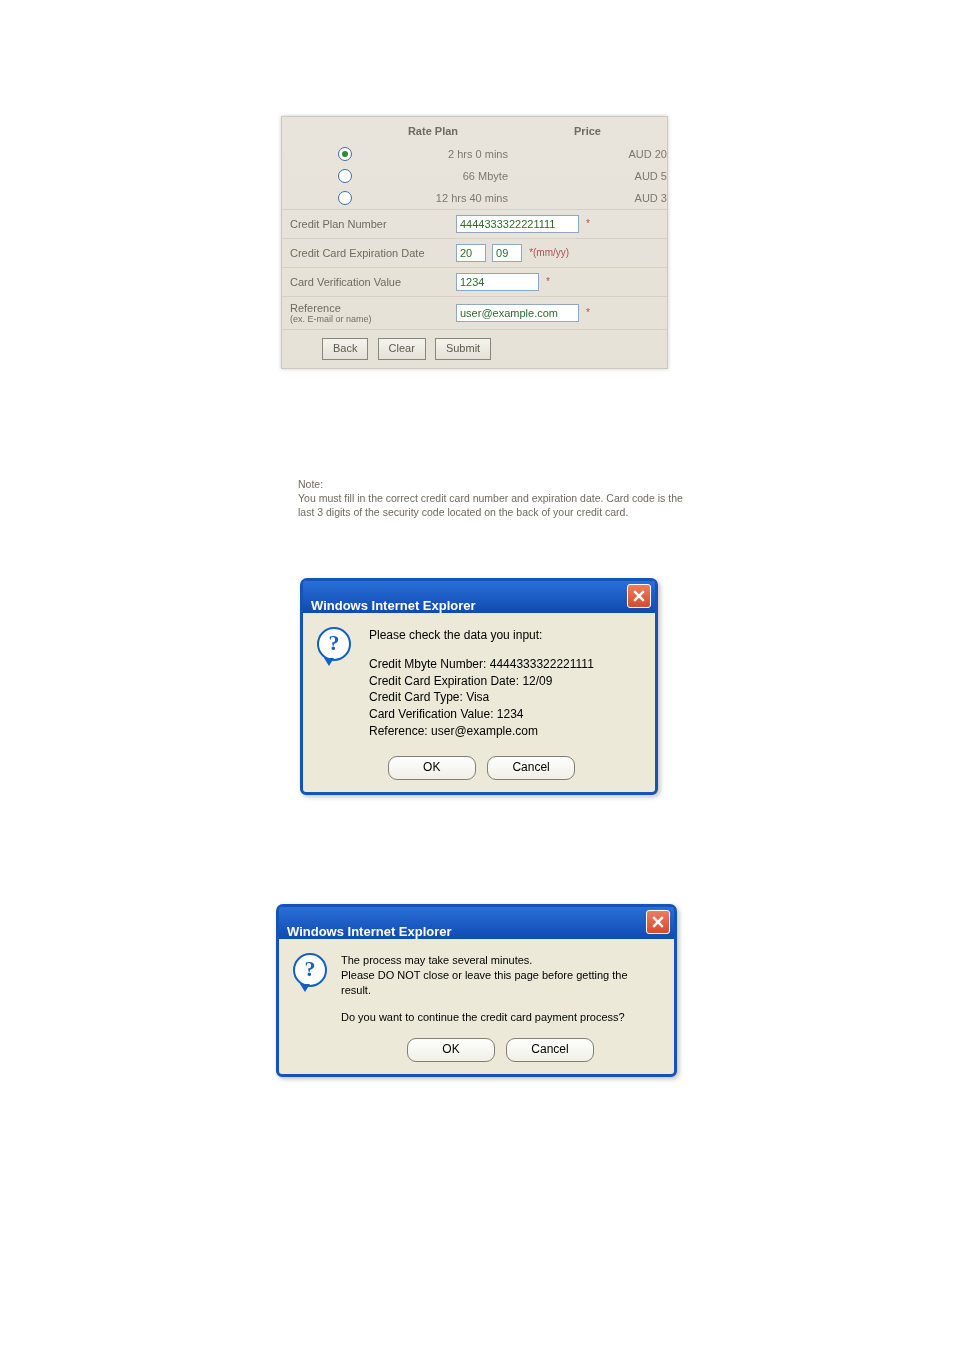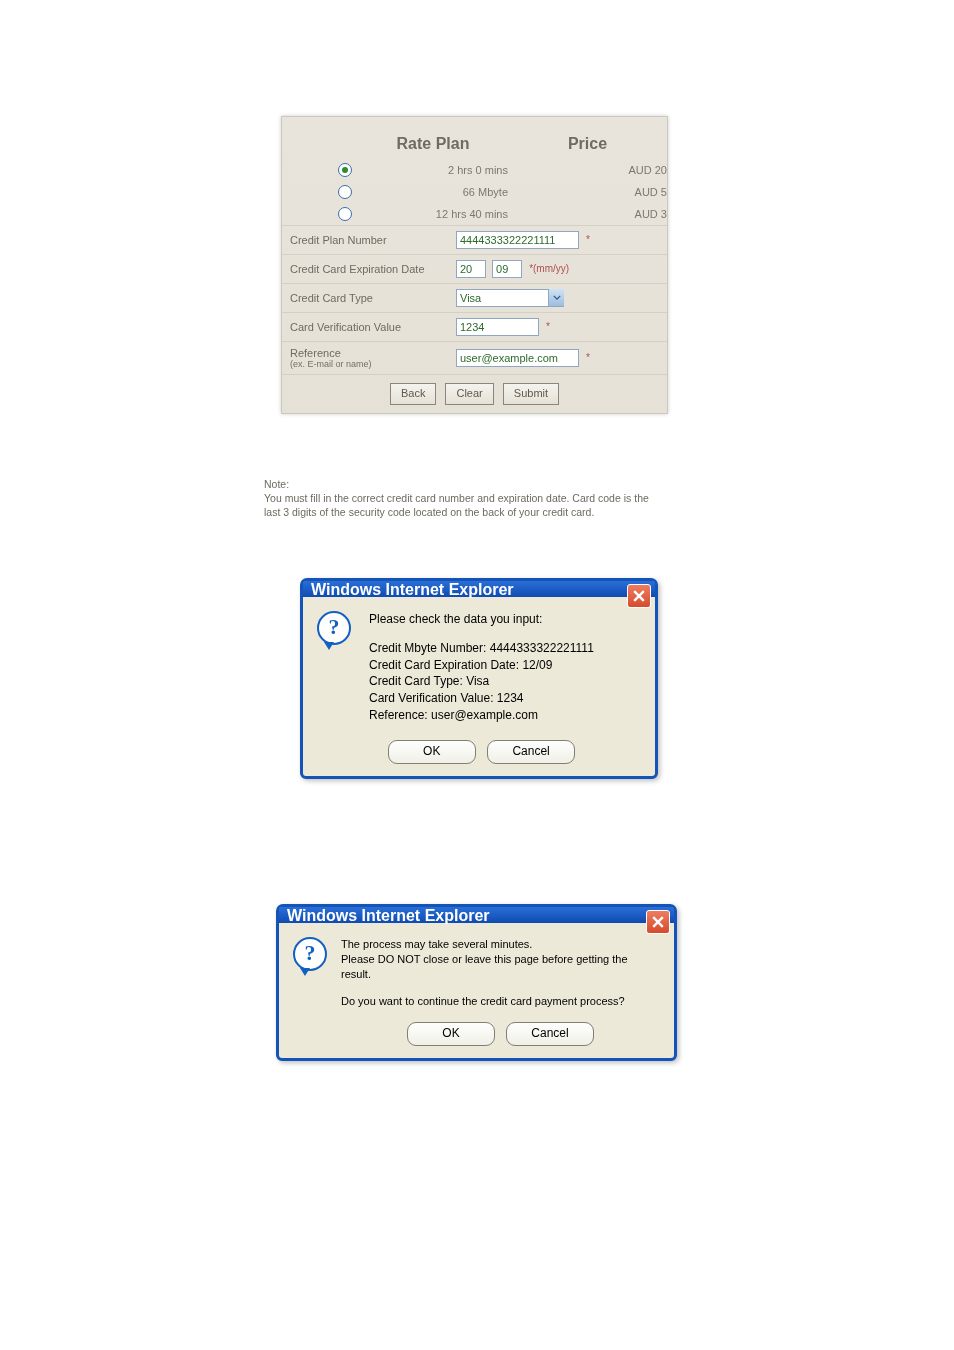--- a/index.html
+++ b/index.html
@@ -7,21 +7,21 @@
 
   
   .form-shot {
     position:absolute; left:281px; top:116px; width:385px;
     background: linear-gradient(#E9E4DB, #E6E1D7);
     border:1px solid #ccc8bd;
     box-shadow: 0 0 4px rgba(0,0,0,.2);
     font-size:11px; color:#7a756a;
   }
   .plan-table { width:100%; border-collapse:collapse; }
-  .plan-table th { font-weight:bold; color:#706b60; font-size:16px; padding:18px 0 6px 0; }
+  .plan-table th { font-weight:bold; color:#706b60; font-size:11px; padding:8px 0 6px 0; }
   .plan-table td { padding:4px 0; color:#7d786d;text-align:right; }
   .radio-cell { width:70px; text-align:right; padding-right:6px !important; }
   .plan-col   { width:150px; }
   .radio { display:inline-block; width:12px; height:12px; border-radius:50%;
            background:#fff; border:1px solid #3a6ea5; vertical-align:middle;
            position:relative; }
   .radio.sel::after { content:""; position:absolute; left:3px; top:3px;
            width:6px; height:6px; border-radius:50%; background:#2d8c2d; }
   .section-title { text-align:center; padding:18px 0 10px 0; color:#7a756a;
                    font-size:11px; }
@@ -37,42 +37,42 @@
   .hint { color:#b05050; font-size:10px; margin-left:4px; }
   .small-label { display:block; font-size:9px; color:#746f65; }
   .dropdown { position:relative; display:inline-block; }
   .dropdown .arrow {
     position:absolute; right:0; top:0; width:15px; height:17px;
     background:linear-gradient(#cfe3f6,#9dbde0);
     border-left:1px solid #8fa8c0;
     display:flex; align-items:center; justify-content:center;
   }
   .dropdown .arrow svg { width:8px; height:5px; }
-  .btn-row { text-align:center; padding:8px 9px; }
+  .btn-row { text-align:left; padding:8px 0;margin-left:37px; }
   .xp-btn {
     display:inline-block; border:1px solid #8b867b;
     background:linear-gradient(#F5F3EE,#E5E1D7);
     font-size:11px; color:#5e594e; padding:1px 10px;
     margin:0 3px; height:18px; line-height:16px;
   }
-  .note-block { position:absolute; left:264px; top:477px; width:390px;
+  .note-block { position:absolute; left:298px; top:477px; width:390px;
                 font-size:10.5px; color:#6e6a60; line-height:1.35; }
 
   
   .xp-dlg {
     position:absolute; border:3px solid #1453B8;
     border-radius:7px 7px 6px 6px; background:#ECE9D8;
     font-family: Tahoma, Arial, sans-serif;
     box-shadow: 2px 2px 5px rgba(0,0,0,.25);
   }
   .xp-title {
-    height:16px;
+    height:32px;
     background:linear-gradient(#2a6fd6,#1b5bc3 55%,#0f4aaf);
-    color:#fff; font-weight:bold; font-size:16px;
-    padding-left:8px; display:flex; align-items:flex-start;
+    color:#fff; font-weight:bold; font-size:13px;
+    padding-left:8px; display:flex; align-items:flex-end;
     border-radius:2px 2px 0 0; position:relative;
   }
   .xp-close {
     position:absolute; right:4px; top:3px; width:22px; height:22px;
     background:linear-gradient(#ED7D61,#D64B2C);
     border:1px solid #fff; border-radius:3px;
     display:flex; align-items:center; justify-content:center;
   }
   .xp-close svg { width:12px; height:12px; }
   .xp-body { padding:14px 14px 12px 14px; color:#000; font-size:12px;
@@ -148,33 +148,20 @@
           <span class="input-text" style="width:115px">4444333322221111</span>
           <span class="hint">*</span>
         </td>
       </tr>
       <tr>
         <td class="label-col">Credit Card Expiration Date</td>
         <td>
           <span class="input-text" style="width:22px">20</span>
           <span class="input-text" style="width:22px;margin-left:3px">09</span>
           <span class="hint">*(mm/yy)</span>
-        </td>
-      </tr>
-      <tr>
-        <td class="label-col">Credit Card Type</td>
-        <td>
-          <span class="dropdown">
-            <span class="input-text" style="width:100px">Visa</span>
-            <span class="arrow">
-              <svg viewBox="0 0 10 6">
-                    <path d="M1 1l4 4 4-4" fill="none" stroke="#2f4f7a" stroke-width="1.4"></path>
-                  </svg>
-            </span>
-          </span>
         </td>
       </tr>
       <tr>
         <td class="label-col">Card Verification Value</td>
         <td>
           <span class="input-text" style="width:75px">1234</span>
           <span class="hint">*</span>
         </td>
       </tr>
       <tr>

